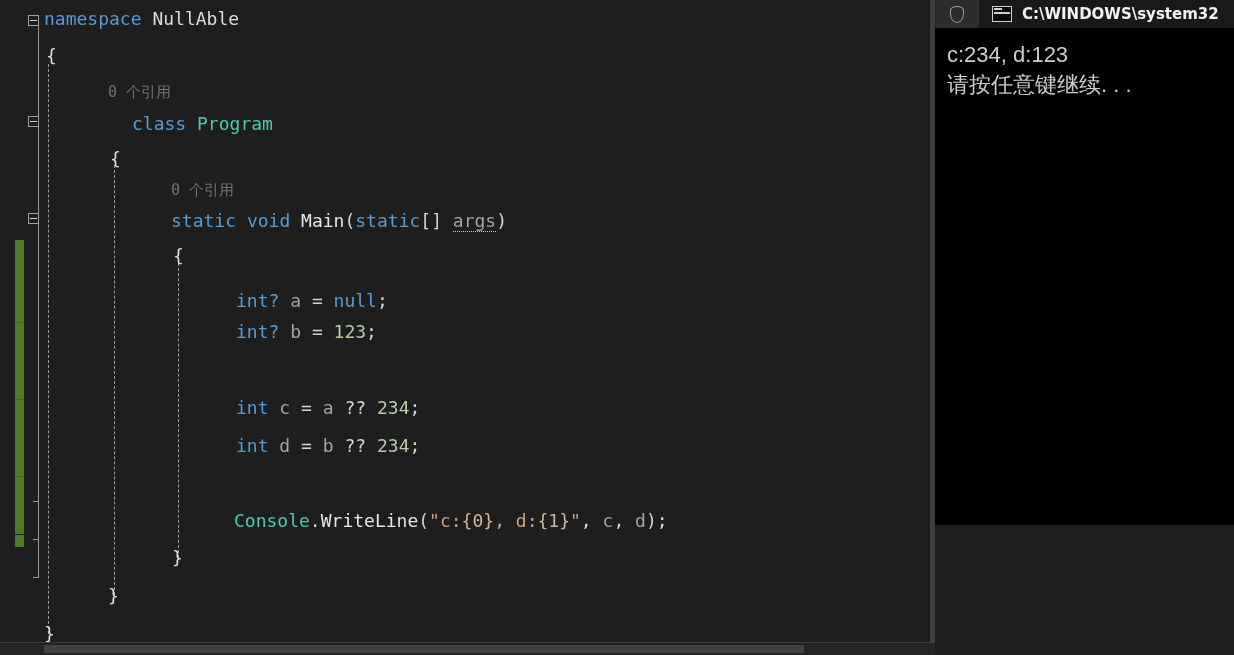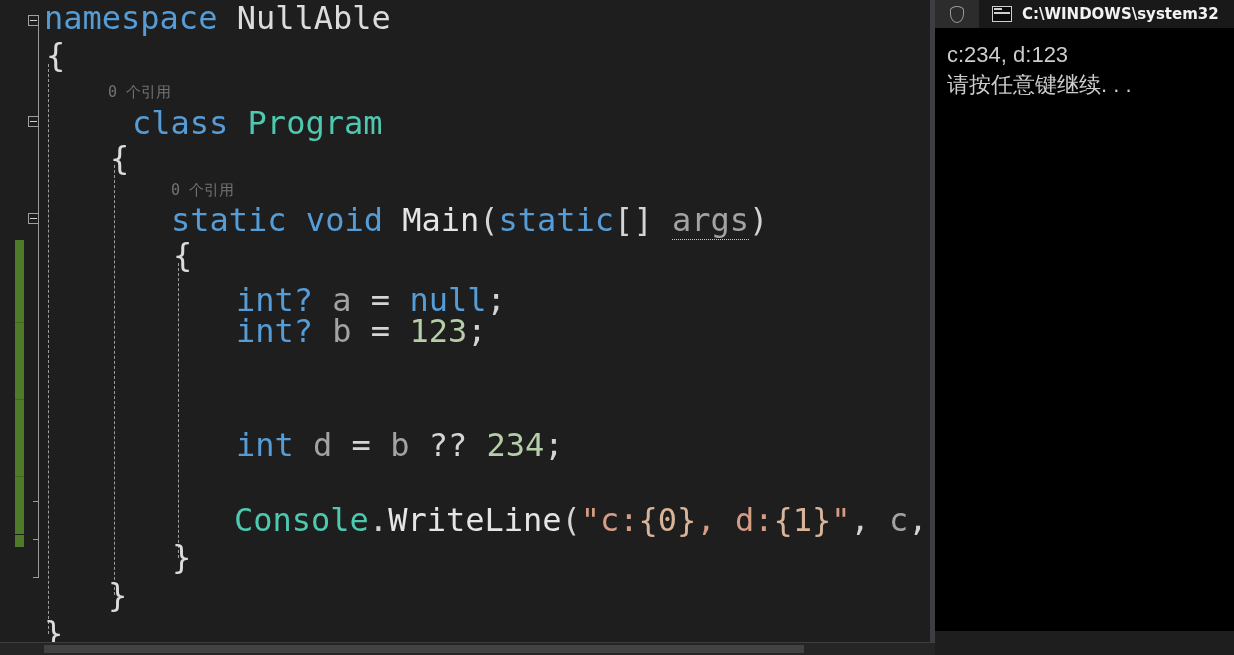--- a/index.html
+++ b/index.html
@@ -99,21 +99,21 @@
     width: 935px;
     height: 655px;
     font-family: "DejaVu Sans Mono", "Liberation Mono", monospace;
   }
   .line {
     position: absolute;
     left: 0;
     height: 37px;
     line-height: 37px;
     white-space: pre;
-    font-size: 32px;
+    font-size: 18px;
     letter-spacing: 0px;
     color: #d4d4d4;
   }
   .codelens {
     position: absolute;
     left: 0;
     height: 24px;
     line-height: 24px;
     white-space: pre;
     font-size: 15px;
@@ -161,21 +161,21 @@
     width: 760px;
     background: #424242;
   }
 
   
   #console-win {
     position: absolute;
     left: 935px;
     top: 0;
     width: 299px;
-    height: 631px;
+    height: 525px;
     background: #15803d;
     overflow: hidden;
   }
   .console-titlebar {
     position: relative;
     height: 28px;
     background: #191919;
     display: flex;
     align-items: center;
   }
@@ -295,20 +295,21 @@
       <div class="codelens" style="top:178px; left:171px;"><span>0 个引用</span></div>
 
       <div class="line" style="top:202px; left:171px;"><span class="kw">static</span><span class="punc"> </span><span class="kw">void</span><span class="punc"> </span><span class="meth">Main</span><span class="punc">(</span><span class="kw">static</span><span class="punc">[]</span><span class="punc"> </span><span class="var param-underline">args</span><span class="punc">)</span></div>
 
       <div class="line" style="top:237px; left:173px;"><span class="brace">{</span></div>
 
       <div class="line" style="top:282px; left:236px;"><span class="kw">int</span><span class="kw">?</span><span class="punc"> </span><span class="var">a</span><span class="punc"> </span><span class="punc">=</span><span class="punc"> </span><span class="kw">null</span><span class="punc">;</span></div>
 
       <div class="line" style="top:313px; left:236px;"><span class="kw">int</span><span class="kw">?</span><span class="punc"> </span><span class="var">b</span><span class="punc"> </span><span class="punc">=</span><span class="punc"> </span><span class="num">123</span><span class="punc">;</span></div>
 
+      <div class="line" style="top:389px; left:236px;"><span class="kw">int</span><span class="punc"> </span><span class="var">c</span><span class="punc"> </span><span class="punc">=</span><span class="punc"> </span><span class="var">a</span><span class="punc"> </span><span class="punc">??</span><span class="punc"> </span><span class="num">234</span><span class="punc">;</span></div>
 
       <div class="line" style="top:427px; left:236px;"><span class="kw">int</span><span class="punc"> </span><span class="var">d</span><span class="punc"> </span><span class="punc">=</span><span class="punc"> </span><span class="var">b</span><span class="punc"> </span><span class="punc">??</span><span class="punc"> </span><span class="num">234</span><span class="punc">;</span></div>
 
       <div class="line" style="top:502px; left:234px;"><span class="type">Console</span><span class="punc">.</span><span class="meth">WriteLine</span><span class="punc">(</span><span class="str">"c:</span><span class="fmt">{0}</span><span class="str">, d:</span><span class="fmt">{1}</span><span class="str">"</span><span class="punc">,</span><span class="punc"> </span><span class="var">c</span><span class="punc">,</span><span class="punc"> </span><span class="var">d</span><span class="punc">)</span><span class="punc">;</span></div>
 
       <div class="line" style="top:539px; left:172px;"><span class="brace">}</span></div>
 
       <div class="line" style="top:577px; left:108px;"><span class="brace">}</span></div>
 
       <div class="line" style="top:615px; left:44px;"><span class="brace">}</span></div>

